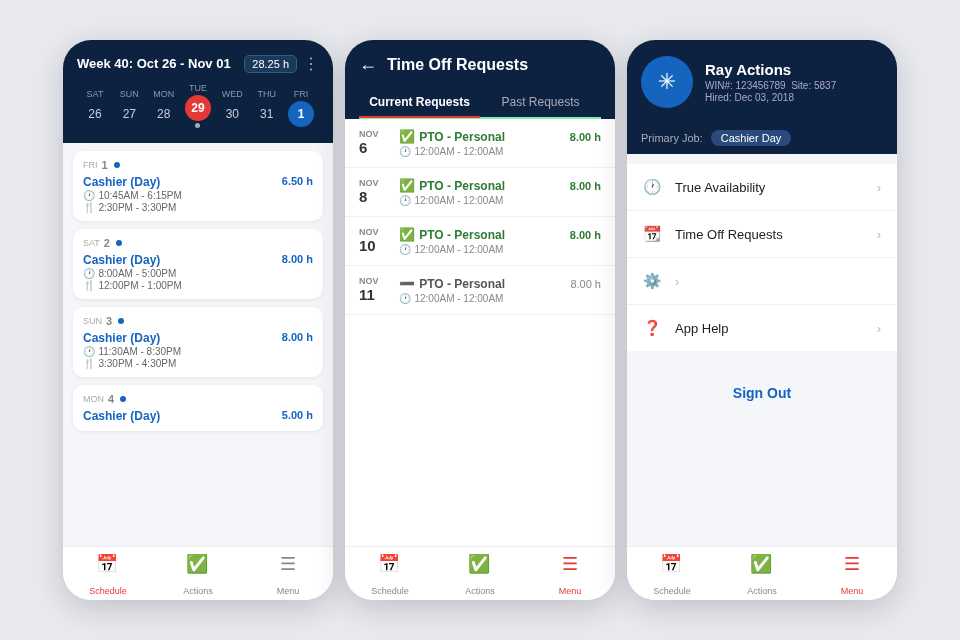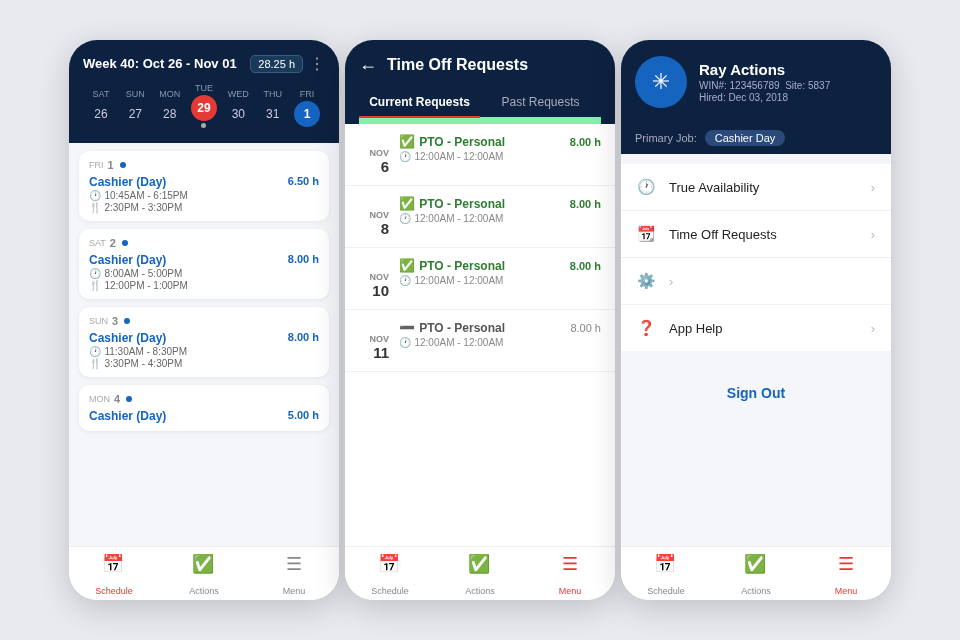--- a/index.html
+++ b/index.html
@@ -8,21 +8,21 @@
       display: flex;
       justify-content: center;
       align-items: center;
       width: 960px;
       height: 640px;
       font-family: -apple-system, BlinkMacSystemFont, 'Segoe UI', sans-serif;
       overflow: hidden;
     }
     .phones-container {
       display: flex;
-      gap: 6px;
+      gap: 12px;
       align-items: center;
       justify-content: center;
       padding: 30px;
     }
     .phone {
       width: 270px;
       height: 560px;
       background: #fff;
       border-radius: 28px;
       overflow: hidden;
@@ -217,21 +217,21 @@
       color: #fff;
       cursor: pointer;
     }
     .page-title-text {
       font-size: 16px;
       font-weight: 700;
       color: #fff;
     }
     .tabs-row {
       display: flex;
-      border-bottom: 7px solid #86efac;
+      border-bottom: 2px solid #86efac;
     }
     .tab-item {
       flex: 1;
       text-align: center;
       padding: 8px 0;
       font-size: 12px;
       color: #aab;
       cursor: pointer;
       position: relative;
     }
@@ -255,22 +255,21 @@
     }
     .pto-item {
       display: flex;
       padding: 10px 14px;
       border-bottom: 1px solid #f0f0f0;
       align-items: flex-start;
       gap: 10px;
     }
     .pto-date {
       min-width: 30px;
-      text-align: right;
-      margin-top: 14px;
+      text-align: left;
     }
     .pto-month {
       font-size: 9px;
       color: #888;
       text-transform: uppercase;
       font-weight: 600;
     }
     .pto-day {
       font-size: 15px;
       font-weight: 700;

